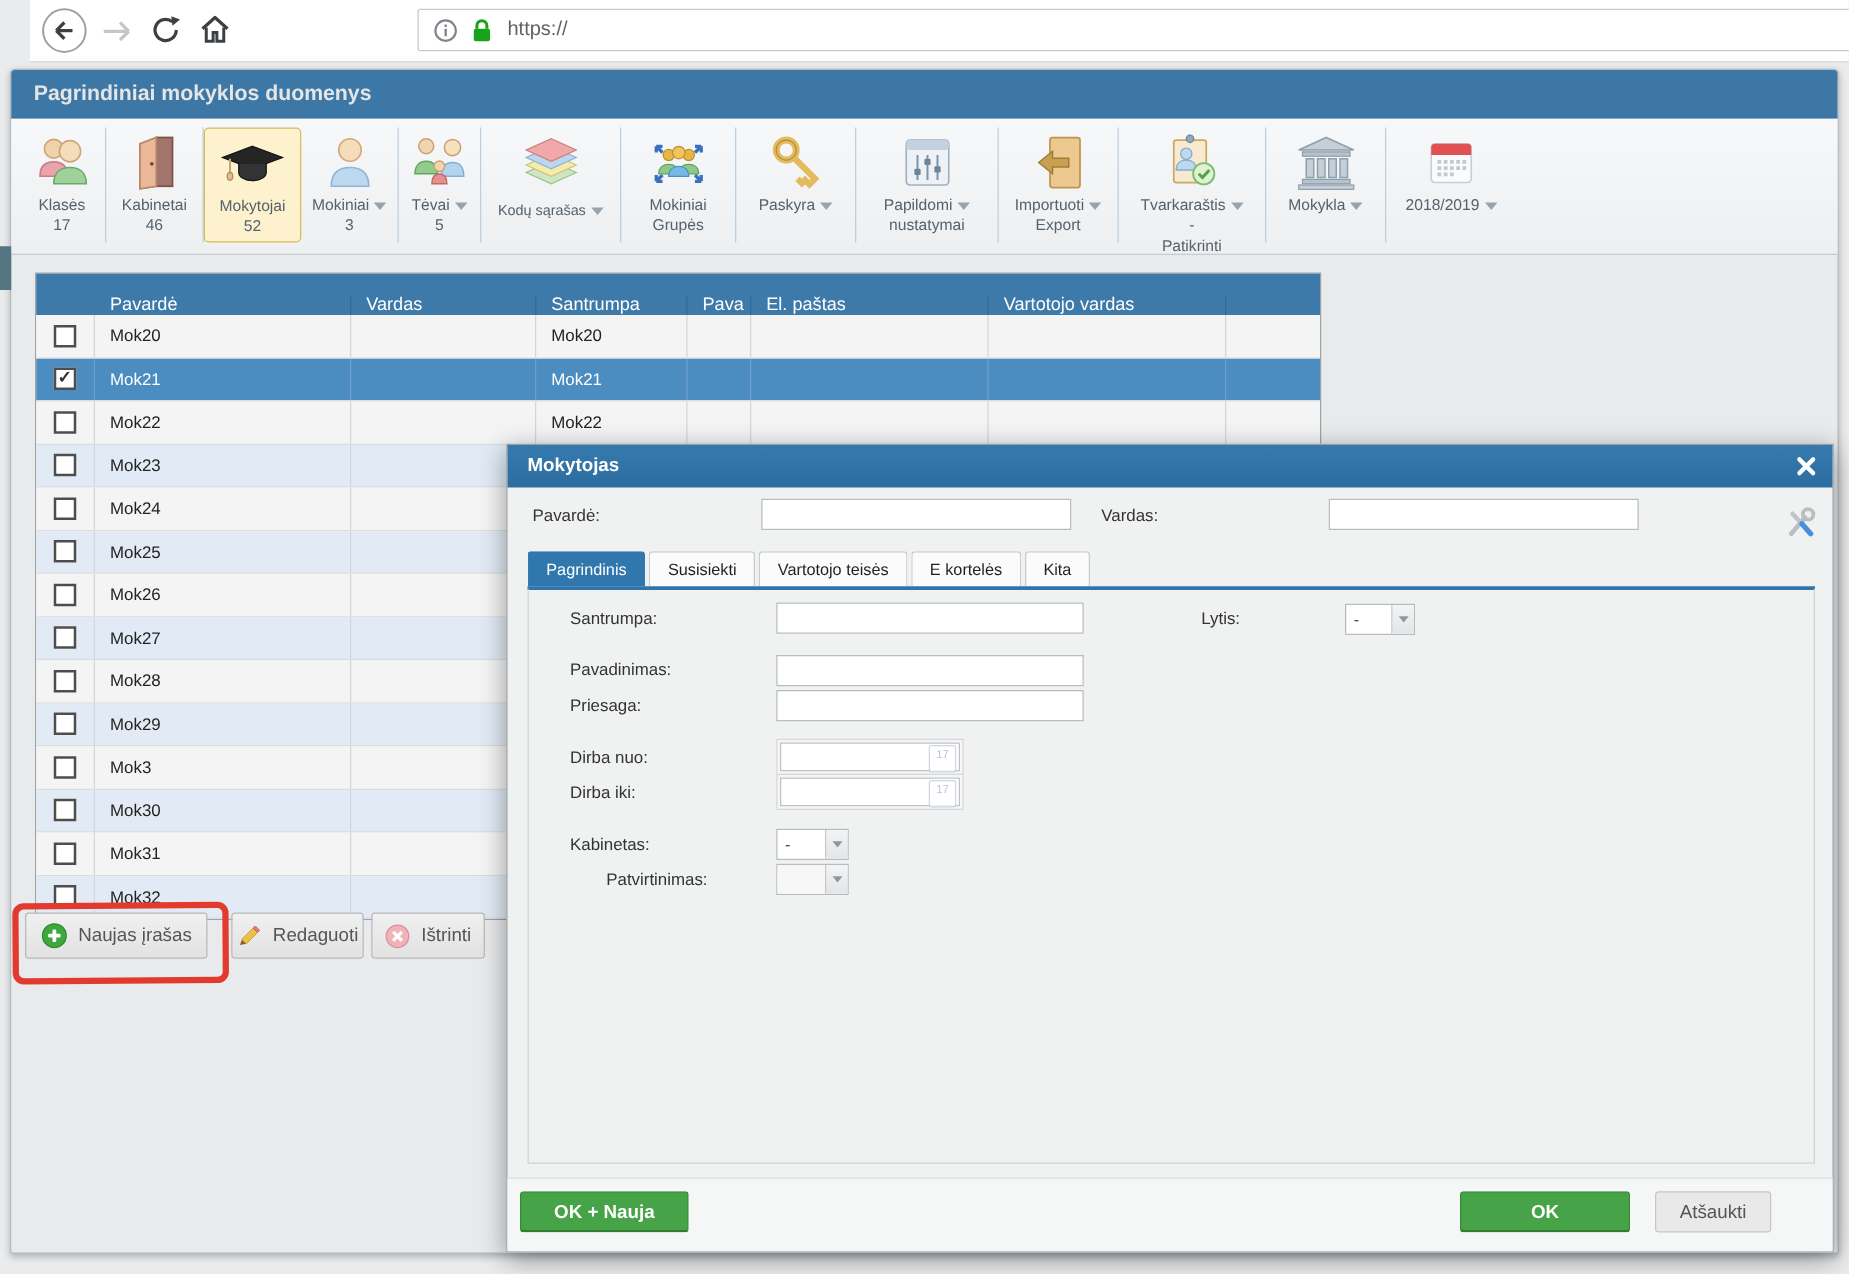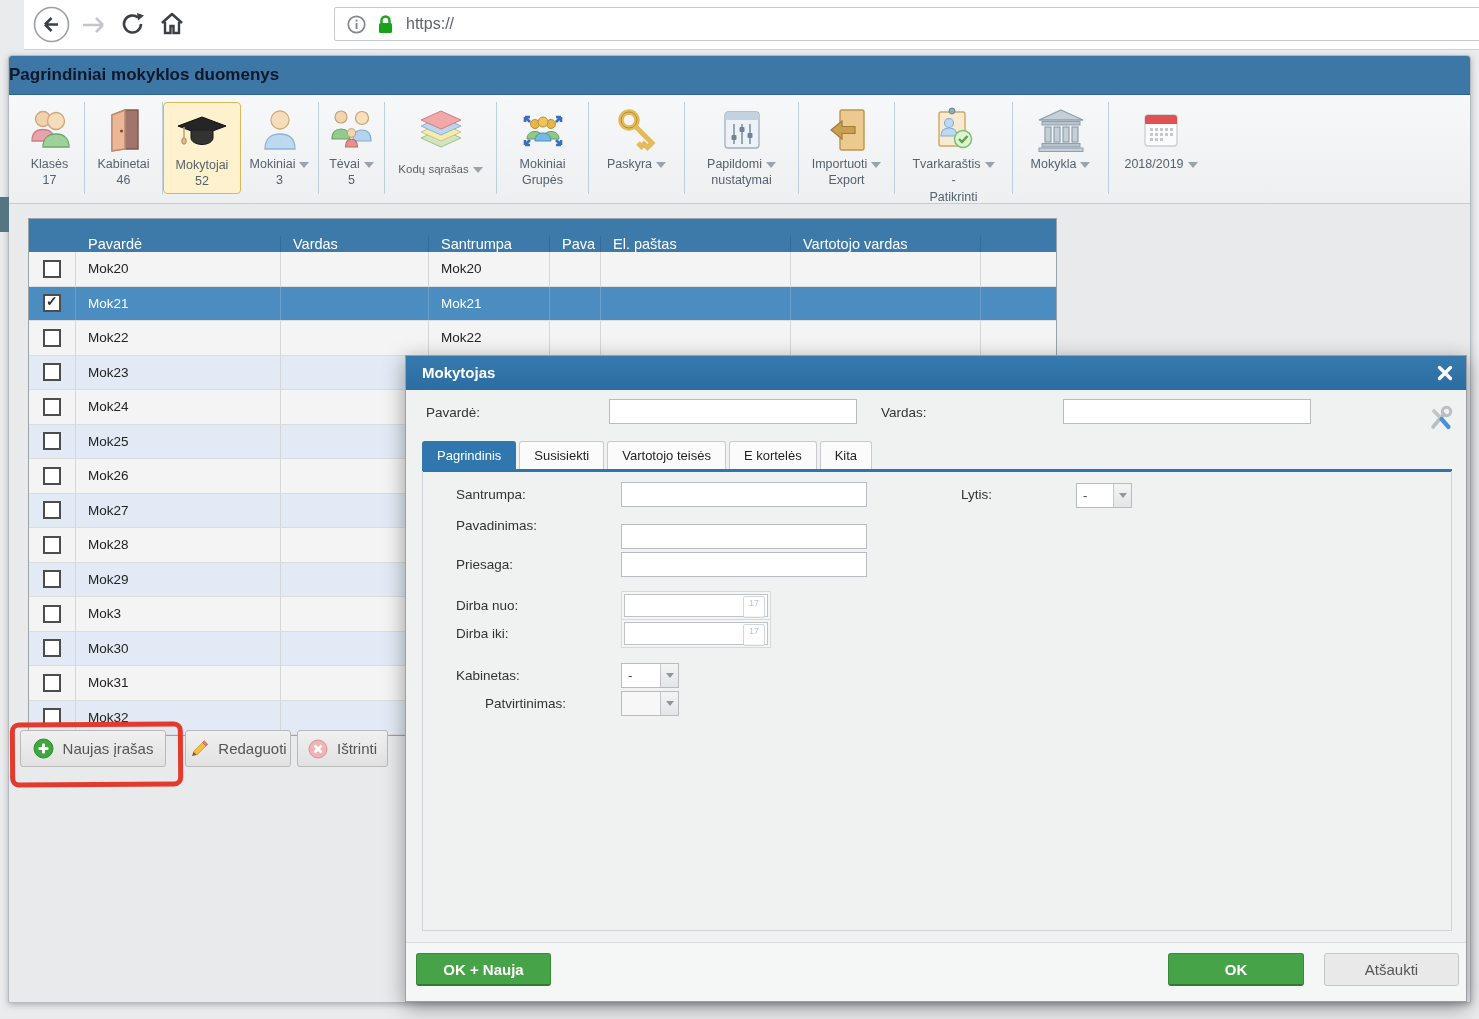--- a/index.html
+++ b/index.html
@@ -14,22 +14,22 @@
   .nav-btn { position:absolute; cursor:pointer; }
   .url-bar { position:absolute; left:310px; top:7px; width:1162px; height:34px;
     background:#fff; border:1px solid #c6cacd; border-radius:2px;
     display:flex; align-items:center; padding-left:12px; box-sizing:border-box; }
   .url-text { color:#5f6368; font-size:16px; margin-left:12px; }
   
   .main-panel { position:absolute; left:8px; top:55px; width:1463px; height:948px;
     background:#e8eaec; border:1px solid #b3bac0; border-radius:4px 4px 2px 2px;
     box-shadow:0 2px 6px rgba(0,0,0,.25); box-sizing:border-box; }
   .panel-header { height:38px; background:#3d77a6; border-bottom:1px solid #2e618c;
-    border-radius:3px 3px 0 0; color:#0f172a; font-weight:bold; font-size:17px;
-    line-height:38px; }
+    border-radius:3px 3px 0 0; color:#e5e5e5; font-weight:bold; font-size:17px;
+    line-height:38px; padding-left:18px; }
   
   .toolbar { height:109px; background:linear-gradient(#f7f8f9,#edeff1);
     border-bottom:1px solid #c7ccd0; display:flex; align-items:flex-start;
     padding:7px 0 0 6px; box-sizing:border-box; }
   .tb-cell { display:flex; flex-direction:column; align-items:center;
     padding-top:4px; height:92px; box-sizing:border-box;
     border-right:1px solid #bdd0de; cursor:pointer; }
   .tb-cell.selected { background:#fdf2cd; border:1px solid #d9b95c; border-radius:4px; }
   .tb-icon { height:48px; display:flex; align-items:center; justify-content:center; }
   .tb-label { text-align:center; font-size:12.5px; color:#55626d; line-height:1.3; margin-top:2px; }
@@ -602,21 +602,21 @@
 
   <span class="m-label" style="left:50px; top:131px;">Santrumpa:</span>
   <input class="m-input" style="left: 215px; top: 126px; width: 246px;">
 
   <span class="m-label" style="left:555px; top:131px;">Lytis:</span>
   <div class="select-box" style="left:670px; top:127px; width:56px;">
     <span class="select-value">-</span>
     <span class="select-btn"></span>
   </div>
 
-  <span class="m-label" style="left:50px; top:162px;">Pavadinimas:</span>
+  <span class="m-label" style="left:50px; top:172px;">Pavadinimas:</span>
   <input class="m-input" style="left: 215px; top: 168px; width: 246px;">
 
   <span class="m-label" style="left:50px; top:201px;">Priesaga:</span>
   <input class="m-input" style="left: 215px; top: 196px; width: 246px;">
 
   <span class="m-label" style="left:50px; top:242px;">Dirba nuo:</span>
   <div class="date-field" style="left:215px; top:235px;">
     <div class="date-inner">
       <span class="mini-cal">
         <span class="mc-top"></span>
@@ -643,15 +643,15 @@
 
   <span class="m-label" style="left:50px; top:340px;margin-left:29px;">Patvirtinimas:</span>
   <div class="select-box" style="left:215px; top:335px; width:58px;">
     <span class="select-value" style="background:#f7f7f7"></span>
     <span class="select-btn"></span>
   </div>
 
   <div class="modal-footer">
     <div class="btn-green" style="left:10px; top:10px; width:135px;">OK + Nauja</div>
     <div class="btn-green" style="left:762px; top:10px; width:136px;">OK</div>
-    <div class="btn-gray" style="left:918px; top:10px; width:135px;">Atšaukti</div>
+    <div class="btn-gray" style="left:918px; top:10px; width:93px;">Atšaukti</div>
   </div>
 </div>
 
 </body></html>

